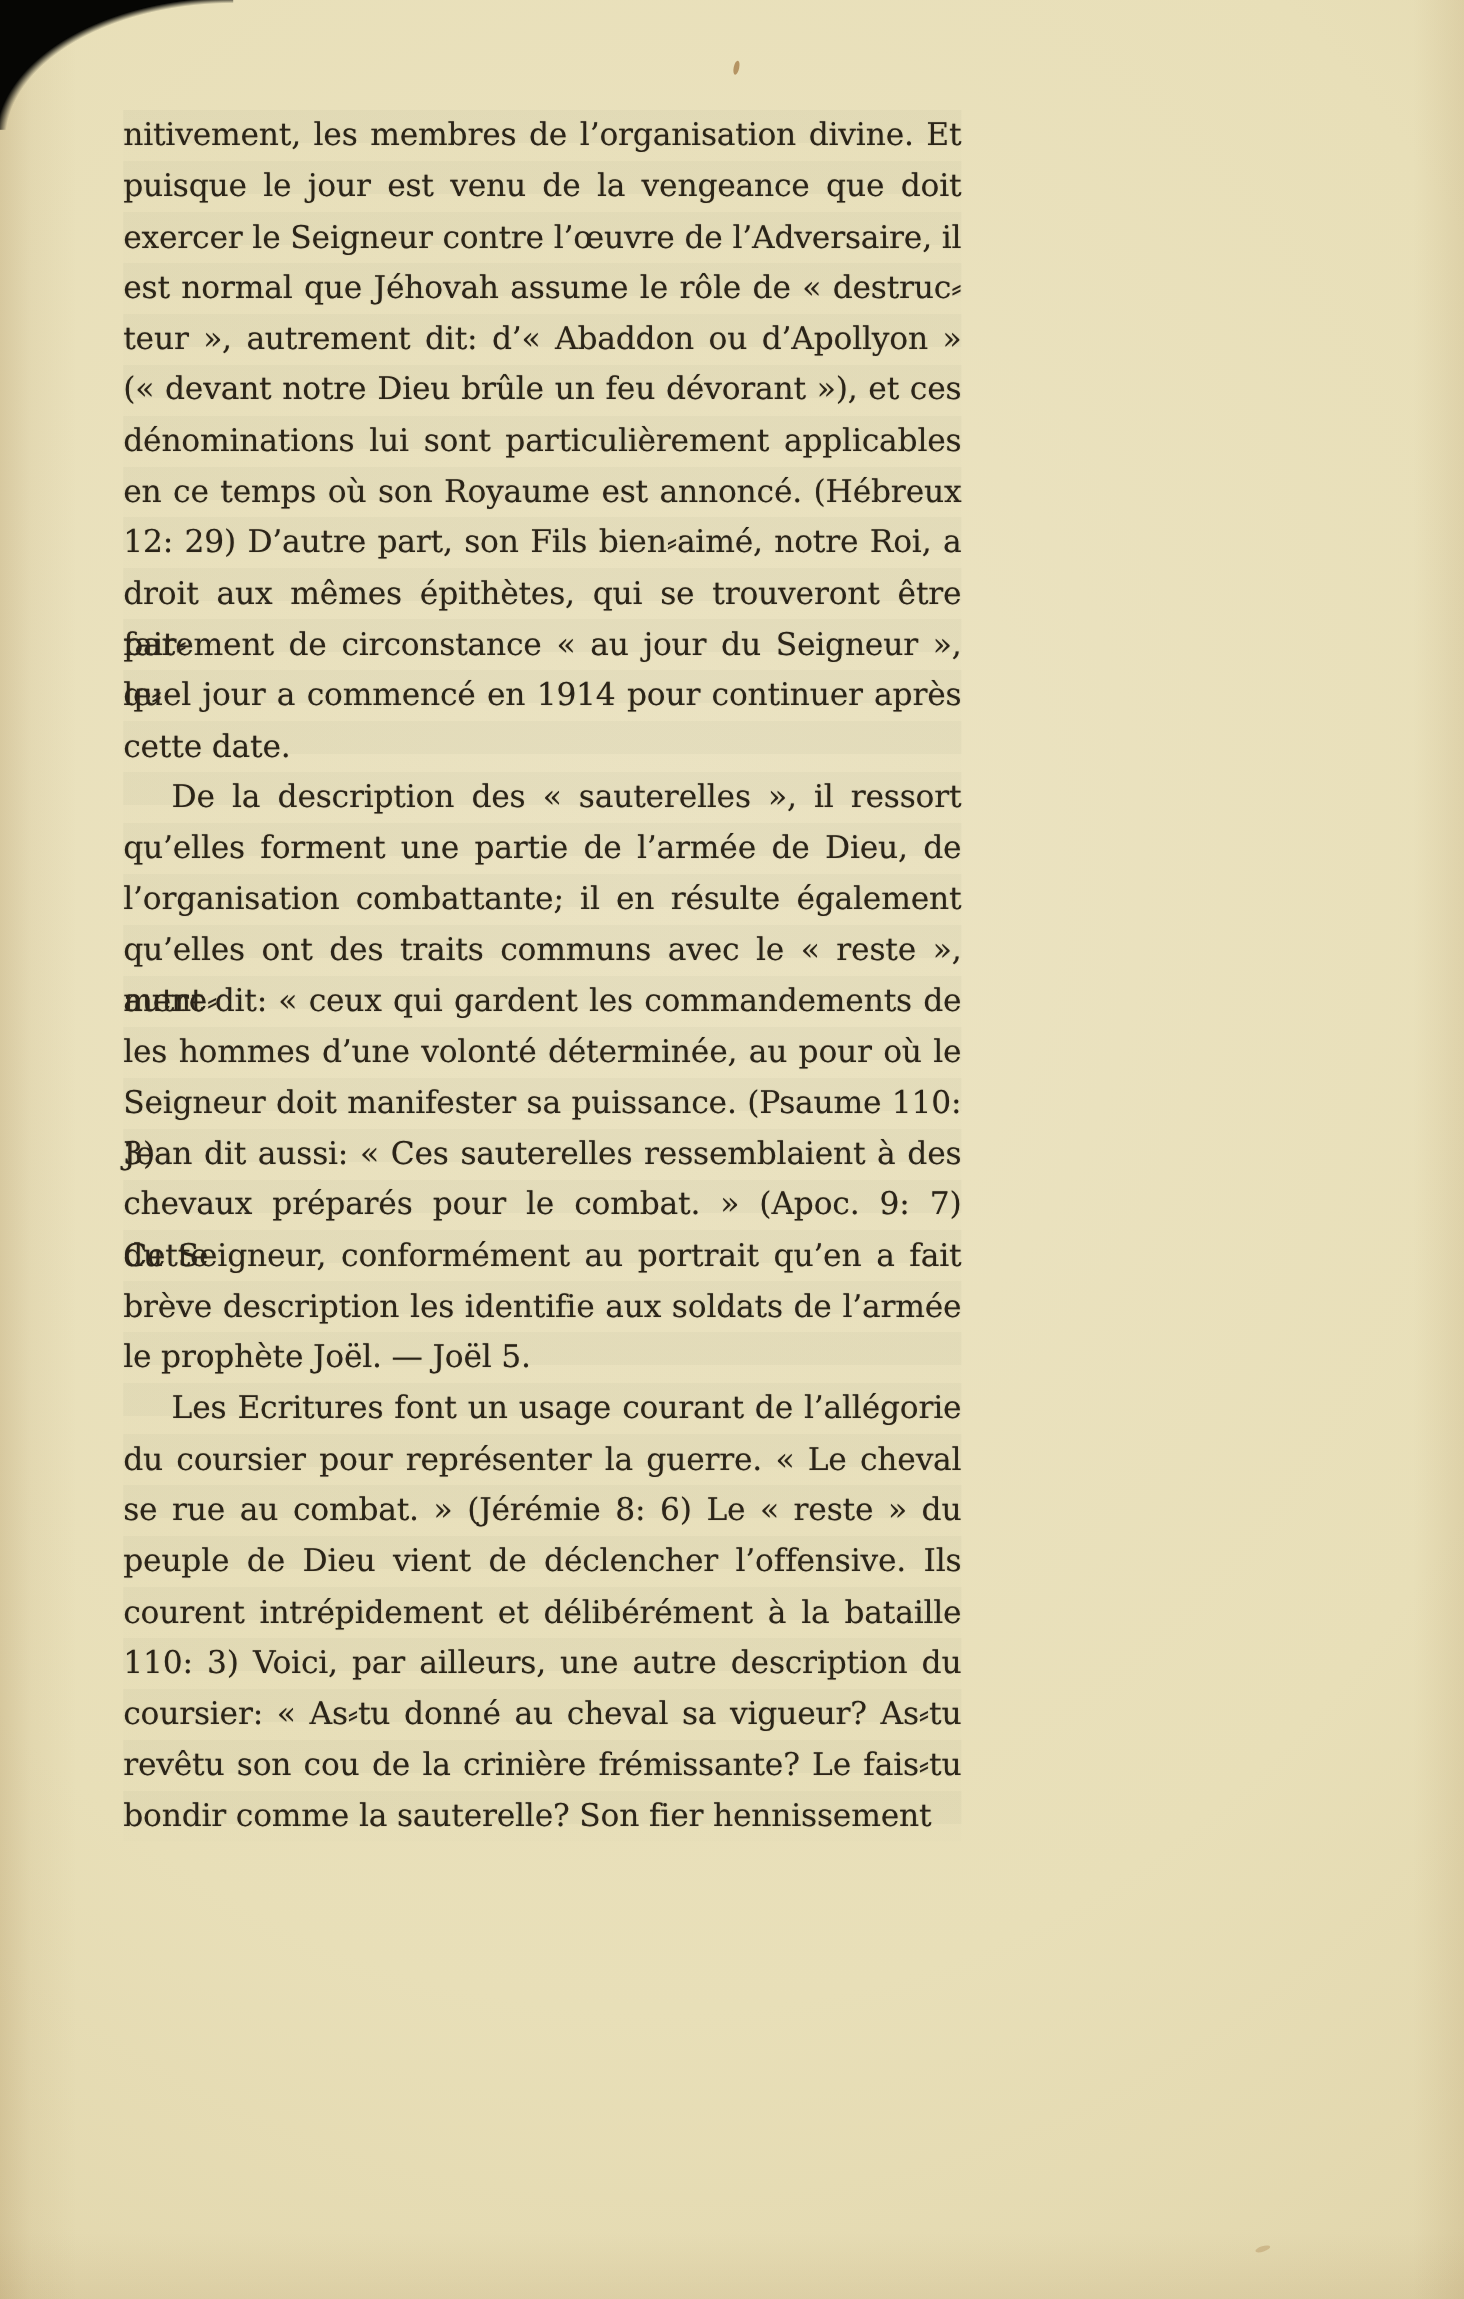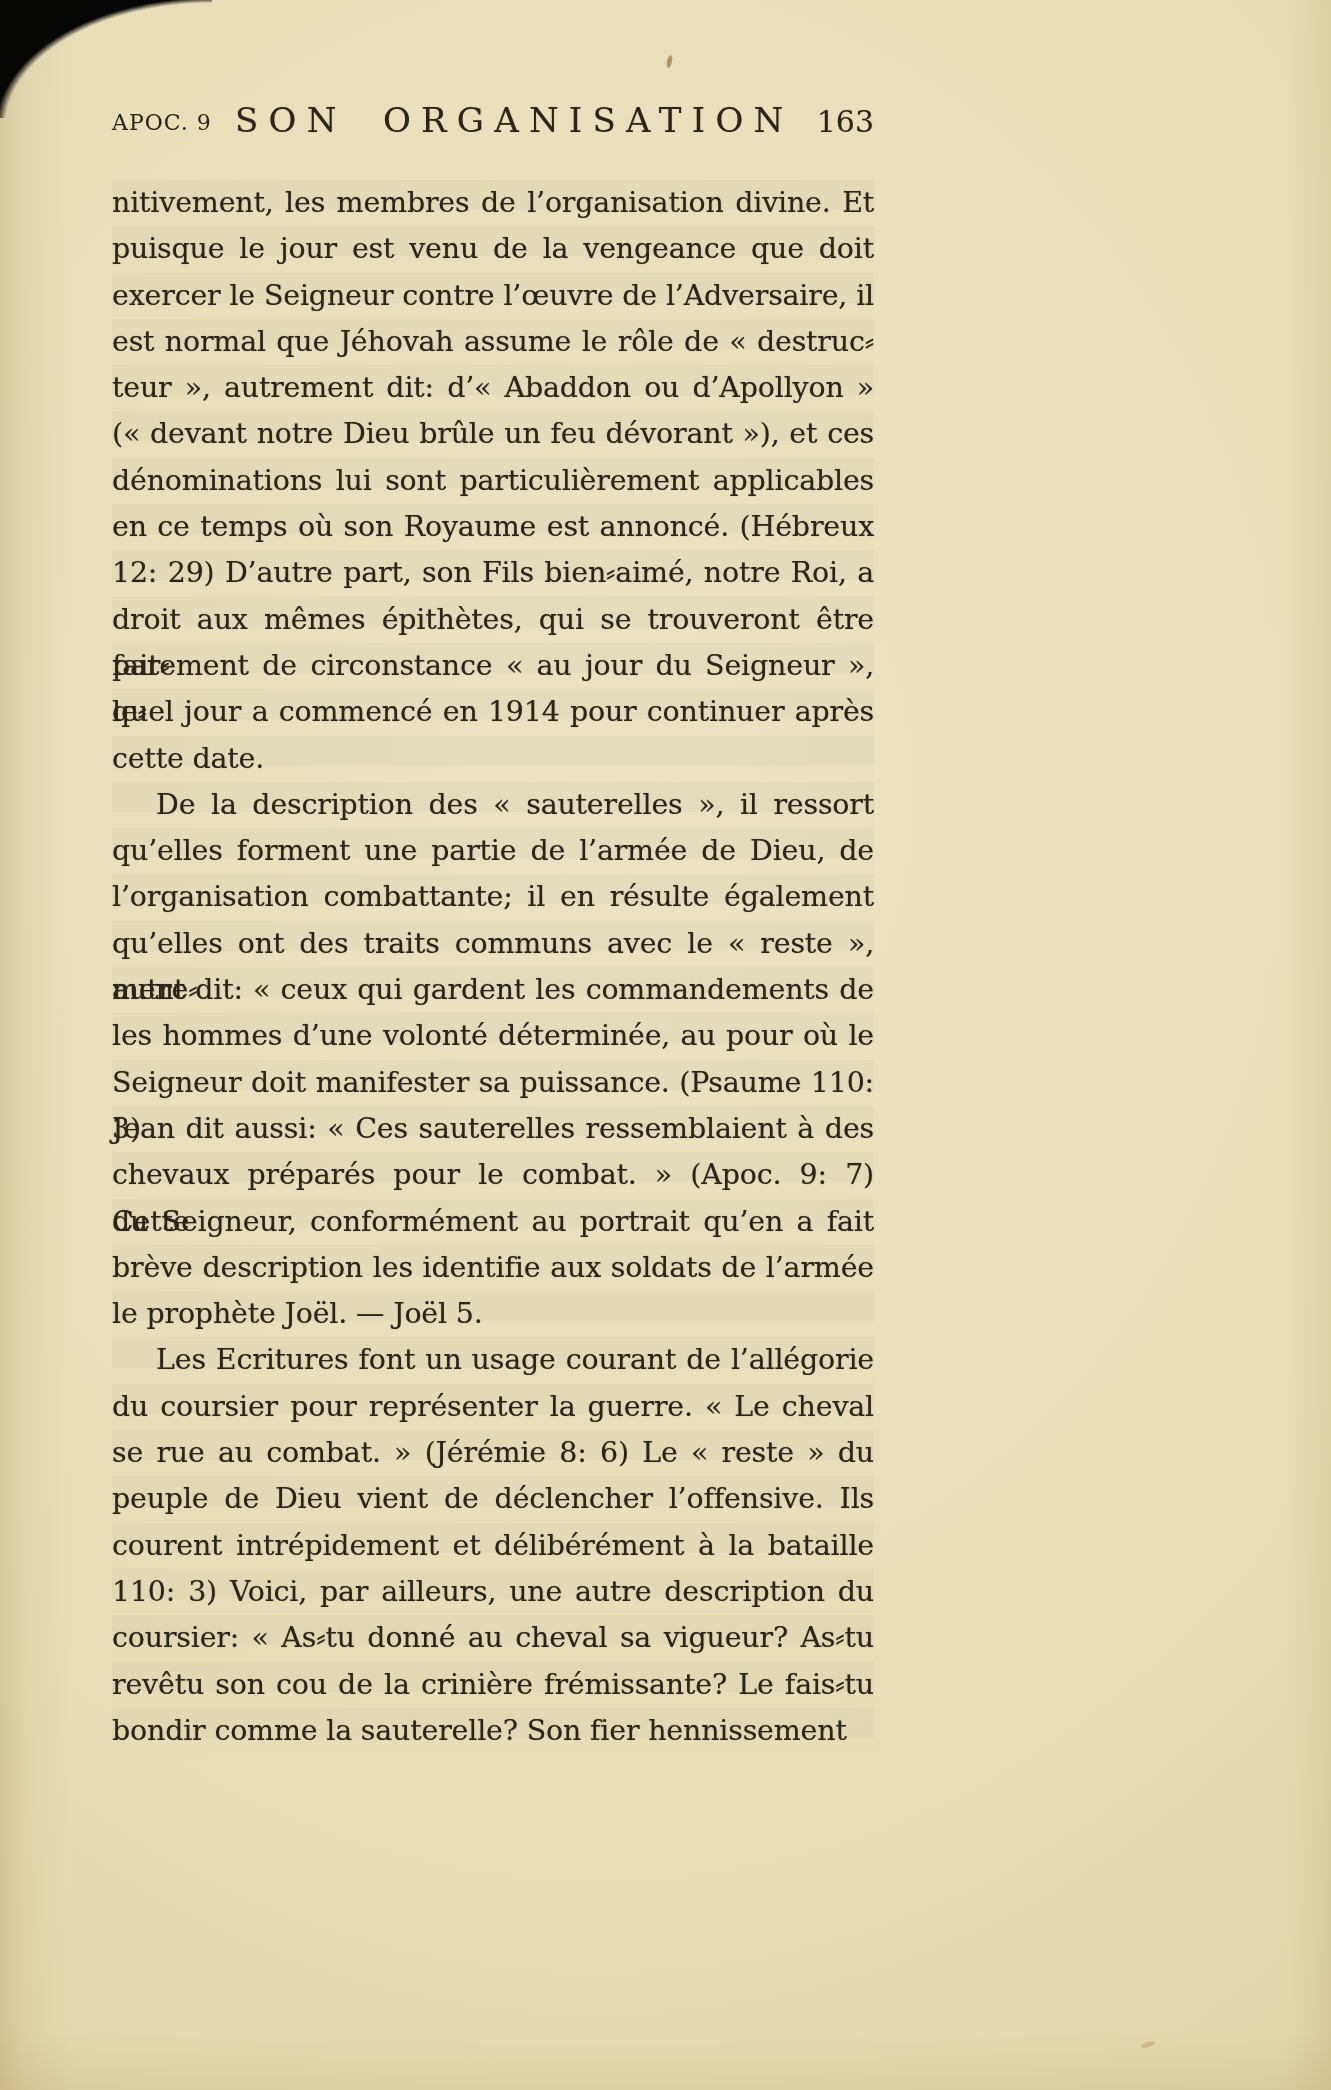--- a/index.html
+++ b/index.html
@@ -78,25 +78,20 @@
 <body>
 
 <div class="page">
 
   <div class="corner-black"></div>
   <div class="speck speck-1"></div>
   <div class="speck speck-2"></div>
 
   <div class="content">
 
-    <div class="running-head">
-      <span class="head-left">APOC. 9</span>
-      <span class="head-title">SON ORGANISATION</span>
-      <span class="head-page">163</span>
-    </div>
 
     <div class="text-block">
       <div class="paragraph">
           <div class="line">nitivement, les membres de l’organisation divine. Et</div>
           <div class="line">puisque le jour est venu de la vengeance que doit</div>
           <div class="line">exercer le Seigneur contre l’œuvre de l’Adversaire, il</div>
           <div class="line">est normal que Jéhovah assume le rôle de « destruc⸗</div>
           <div class="line">teur », autrement dit: d’« Abaddon ou d’Apollyon »</div>
           <div class="line">(« devant notre Dieu brûle un feu dévorant »), et ces</div>
           <div class="line">dénominations lui sont particulièrement applicables</div>

